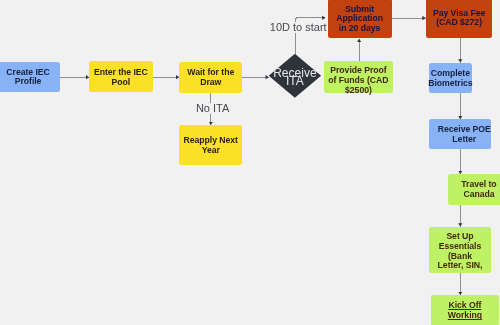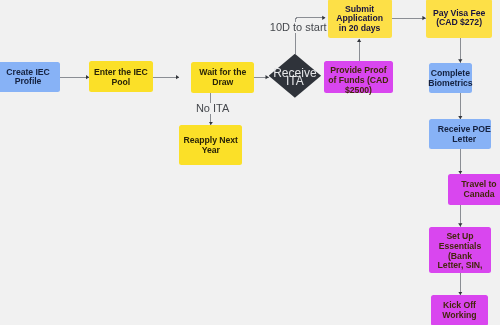--- a/index.html
+++ b/index.html
@@ -20,22 +20,22 @@
     text-align:center;
     font-weight:700;
     font-size:8.7px;
     line-height:9.83px;
     letter-spacing:-0.05px;
     color:#1b2a4a;
     white-space:pre-line;
   }
   .n-blue{background:#87b2f6;color:#14213f;}
   .n-yellow{background:#fbe028;color:#2a2408;}
-  .n-orange{background:#d946ef;color:#44260c;}
-  .n-purple{background:#fde047;color:#191340;align-items:center;}
+  .n-orange{background:#bef264;color:#44260c;}
+  .n-purple{background:#c2410c;color:#191340;align-items:center;}
   .diamond{
     position:absolute;
     display:flex;align-items:center;justify-content:center;
     text-align:center;
     color:#e6e7e9;
     font-size:12px;line-height:7.9px;font-weight:400;
     white-space:pre-line;
   }
   .diamond .dshape{position:absolute;left:0;top:0;width:100%;height:100%;background:#2f333a;clip-path:polygon(50% 0,100% 50%,50% 100%,0 50%);}
   .diamond .dlabel{position:relative;z-index:2;}
@@ -80,21 +80,21 @@
 </svg>
 
 <div class="node n-blue" id="n0" style="left:-3.6px;top:62.2px;width:63.3px;height:30.3px;--ty:0.3px;">
   <span>Create IEC
 Profile</span>
 </div>
 <div class="node n-yellow" id="n1" style="left:89.1px;top:61.2px;width:63.5px;height:30.8px;text-align:center;--ty:1.3px;">
   <span>Enter the IEC
 Pool</span>
 </div>
-<div class="node n-yellow" id="n2" style="left:179.1px;top:61.6px;width:63.3px;height:31.2px;margin-left:12px;--ty:0.8px;">
+<div class="node n-yellow" id="n2" style="left:179.1px;top:61.6px;width:63.3px;height:31.2px;--ty:0.8px;">
   <span>Wait for the
 Draw</span>
 </div>
 <div class="node n-yellow" id="n3" style="left:179.1px;top:124.8px;width:63.3px;height:40px;--ty:0.5px;">
   <span>Reapply Next
 Year</span>
 </div>
 <div class="diamond" id="n4" style="left:268.7px;top:53.8px;width:52.4px;height:44px;--ty:1.6px;">
   <div class="dshape"></div>
   <span class="dlabel">Receive
@@ -125,21 +125,21 @@
 <div class="node n-orange" id="n10" style="left:429.1px;top:173.9px;width:61.8px;height:30.8px;margin-left:19px;--ty:0.5px;">
   <span>Travel to
 Canada</span>
 </div>
 <div class="node n-orange" id="n11" style="left:429.1px;top:226.5px;width:61.8px;height:46.1px;--ty:1.6px;">
   <span>Set Up
 Essentials
 (Bank
 Letter, SIN,</span>
 </div>
-<div class="node n-orange" id="n12" style="left:430.9px;top:294.9px;width:57px;height:30.8px;--ty:1px;">
+<div class="node n-orange" id="n12" style="left:430.9px;top:294.9px;width:68px;height:30.8px;text-decoration:underline;--ty:1px;">
   <span>Kick Off
 Working</span>
 </div>
 
 <div class="edge-label" style="left:195.9px;top:102.7px;width:30px;">
     <span>No ITA</span>
   </div>
 <div class="edge-label" style="left:269.8px;top:21.8px;width:51px;">
     <span>10D to start</span>
   </div>

